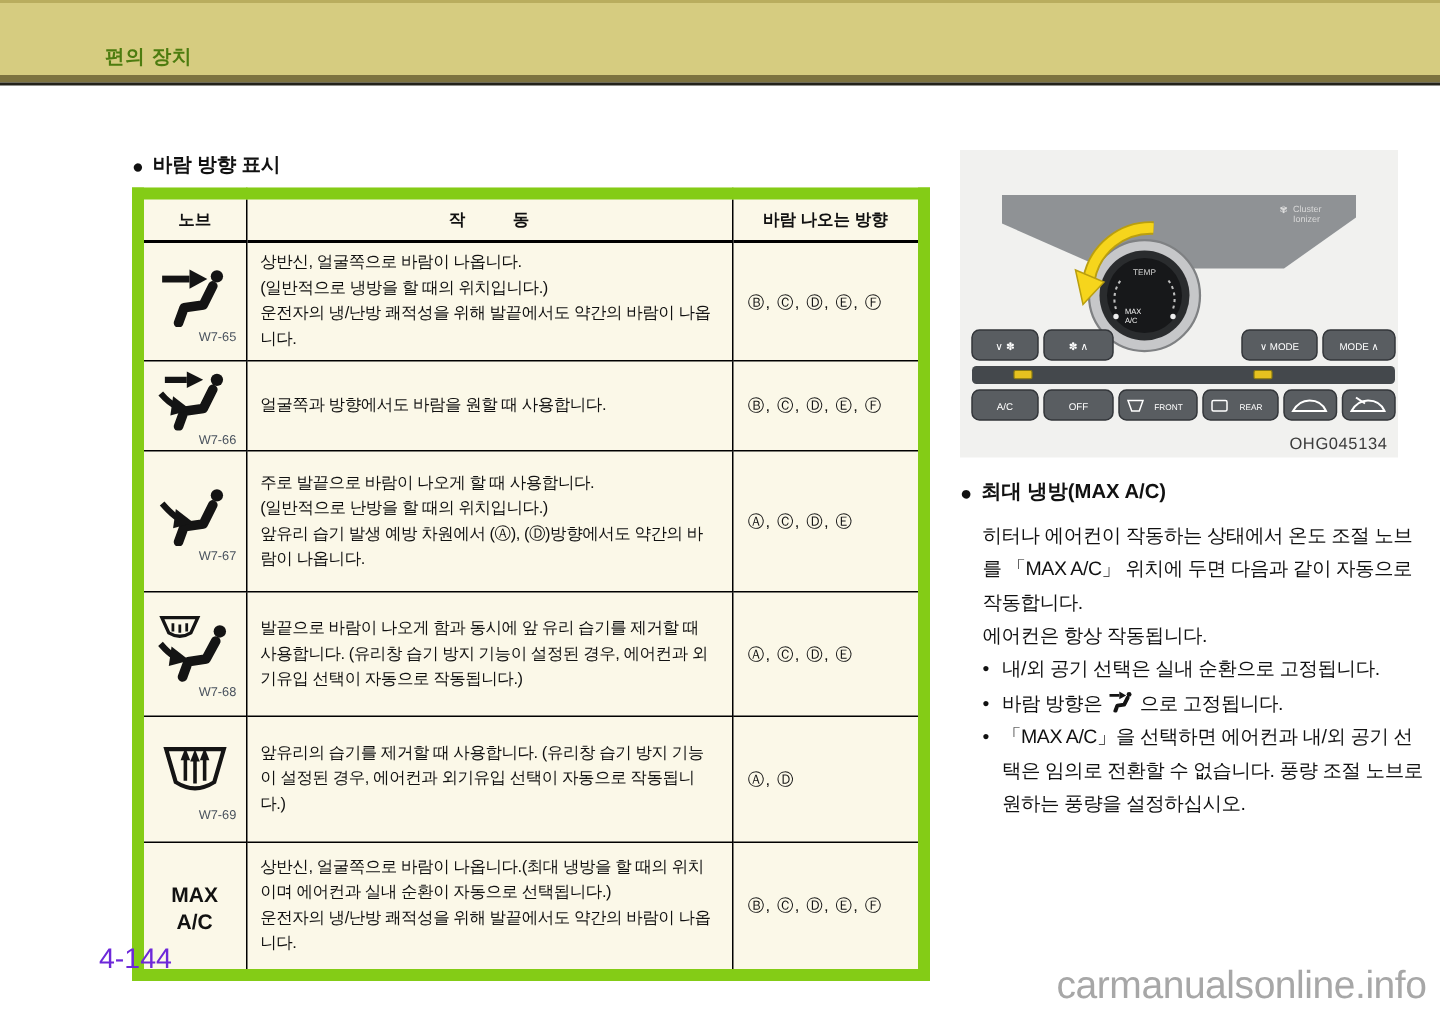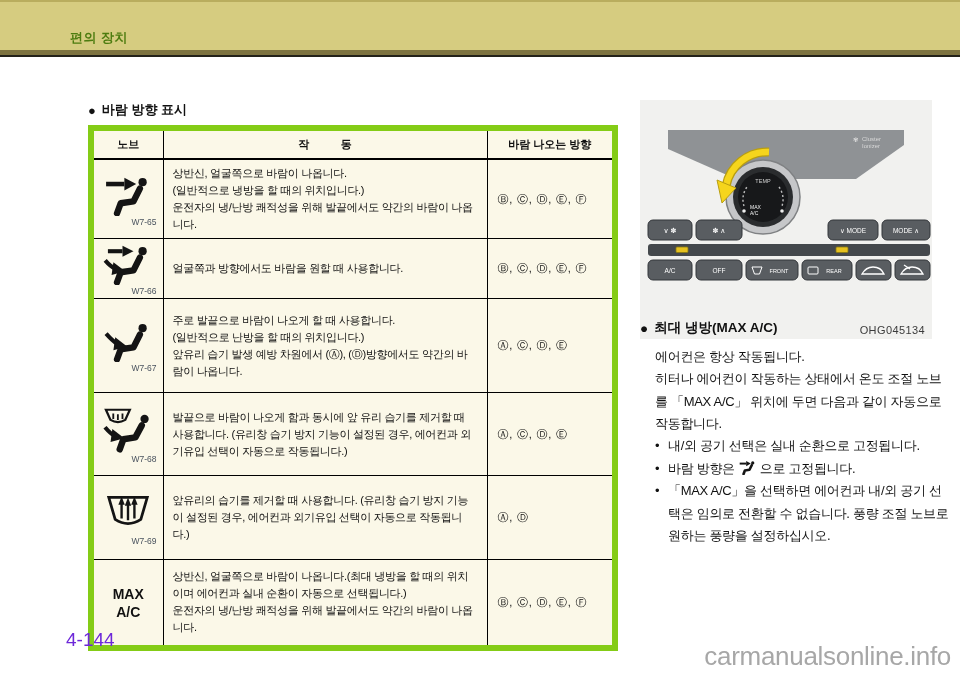--- a/index.html
+++ b/index.html
@@ -12,37 +12,37 @@
   .band{position:absolute;left:0;top:0;width:960px;height:50px;background:#d6cc80;border-top:2px solid #b9ad5e;}
   .band-rule-olive{position:absolute;left:0;top:50px;width:960px;height:5px;background:#7d7340;}
   .band-rule-dark{position:absolute;left:0;top:55px;width:960px;height:2px;background:#23221a;}
   .band-title{position:absolute;left:70px;top:29px;font-size:13px;font-weight:bold;color:#4d7c0f;letter-spacing:0.5px;}
 
   
   .section-head{position:absolute;left:88px;top:101px;font-size:13px;font-weight:bold;display:flex;align-items:center;gap:6px;}
   .section-head .dot{font-size:13px;line-height:1;}
   table.vent{
     position:absolute;left:88px;top:125px;width:524px;
-    border-collapse:collapse;background:#fbf8e8;border:6px solid #84cc16;
+    border-collapse:collapse;background:#fbf8e8;border:8px solid #84cc16;
     table-layout:fixed;
   }
   table.vent th,table.vent td{border:1px solid #000;}
   table.vent thead th{font-size:11px;font-weight:bold;padding:6px 4px;border-bottom:2px solid #000;}
   th.op-head{word-spacing:2.6em;}
   td.knob-cell{text-align:center;vertical-align:middle;padding:4px 3px 2px;}
   td.op-cell{font-size:11px;line-height:1.55;padding:5px 9px;vertical-align:middle;white-space:pre-line;letter-spacing:-0.3px;}
   td.dir-cell{font-size:11px;padding:5px 10px;vertical-align:middle;letter-spacing:0.8px;}
   tr.r1{height:68px;} tr.r2{height:52px;} tr.r3{height:94px;}
   tr.r4{height:83px;} tr.r5{height:84px;} tr.r6{height:88px;}
   .code{display:block;font-size:8.5px;color:#49525e;text-align:right;padding-right:3px;margin-top:1px;}
   .knob-word{font-size:14px;font-weight:bold;line-height:1.3;white-space:pre-line;text-align:center;}
   .glyph{display:block;margin:0 auto;}
 
   
-  .figure{position:absolute;left:640px;top:100px;width:292px;height:239px;background:#f1f1ef;}
+  .figure{position:absolute;left:640px;top:100px;width:292px;height:205px;background:#f1f1ef;}
   .figure-caption{position:absolute;right:7px;bottom:3px;font-size:11px;color:#3b3b3b;letter-spacing:0.4px;}
 
   
   .maxac{position:absolute;left:640px;top:319px;width:314px;}
   .maxac-head{font-size:13.5px;font-weight:bold;display:flex;align-items:center;gap:6px;margin-bottom:9px;}
   .maxac-body{font-size:13px;line-height:1.72;letter-spacing:-0.3px;padding-left:15px;}
   .maxac-body p{margin:0;}
   .bullet{display:flex;}
   .bullet .bm{width:13px;flex:none;}
   .bullet .bt{flex:1;}
@@ -248,22 +248,22 @@
   </svg>
   <div class="figure-caption">OHG045134</div>
 </div>
 
 <div class="maxac">
   <div class="maxac-head">
     <span>●</span>
     <span>최대 냉방(MAX A/C)</span>
   </div>
   <div class="maxac-body">
+    <p>히터나 에어컨이 작동하는 상태에서 온도 조절 노브를 「MAX A/C」 위치에 두면 다음과 같이 자동으로 작동합니다.</p>
     <p>에어컨은 항상 작동됩니다.</p>
-    <p>히터나 에어컨이 작동하는 상태에서 온도 조절 노브를 「MAX A/C」 위치에 두면 다음과 같이 자동으로 작동합니다.</p>
     <div class="bullet">
       <span class="bm">•</span>
       <span class="bt">내/외 공기 선택은 실내 순환으로 고정됩니다.</span>
     </div>
     <div class="bullet">
       <span class="bm">•</span>
       <span class="bt"><span>바람 방향은</span><svg class="mini-icon" width="21" height="15" viewBox="0 0 56 46">
             <circle cx="44" cy="9" r="5" fill="#141414"></circle>
             <path d="M41,16 L34,30 L20,32 L16,43" stroke="#141414" stroke-width="8" fill="none" stroke-linecap="round" stroke-linejoin="round"></path>
             <path d="M4,11 H24" stroke="#141414" stroke-width="6"></path>

